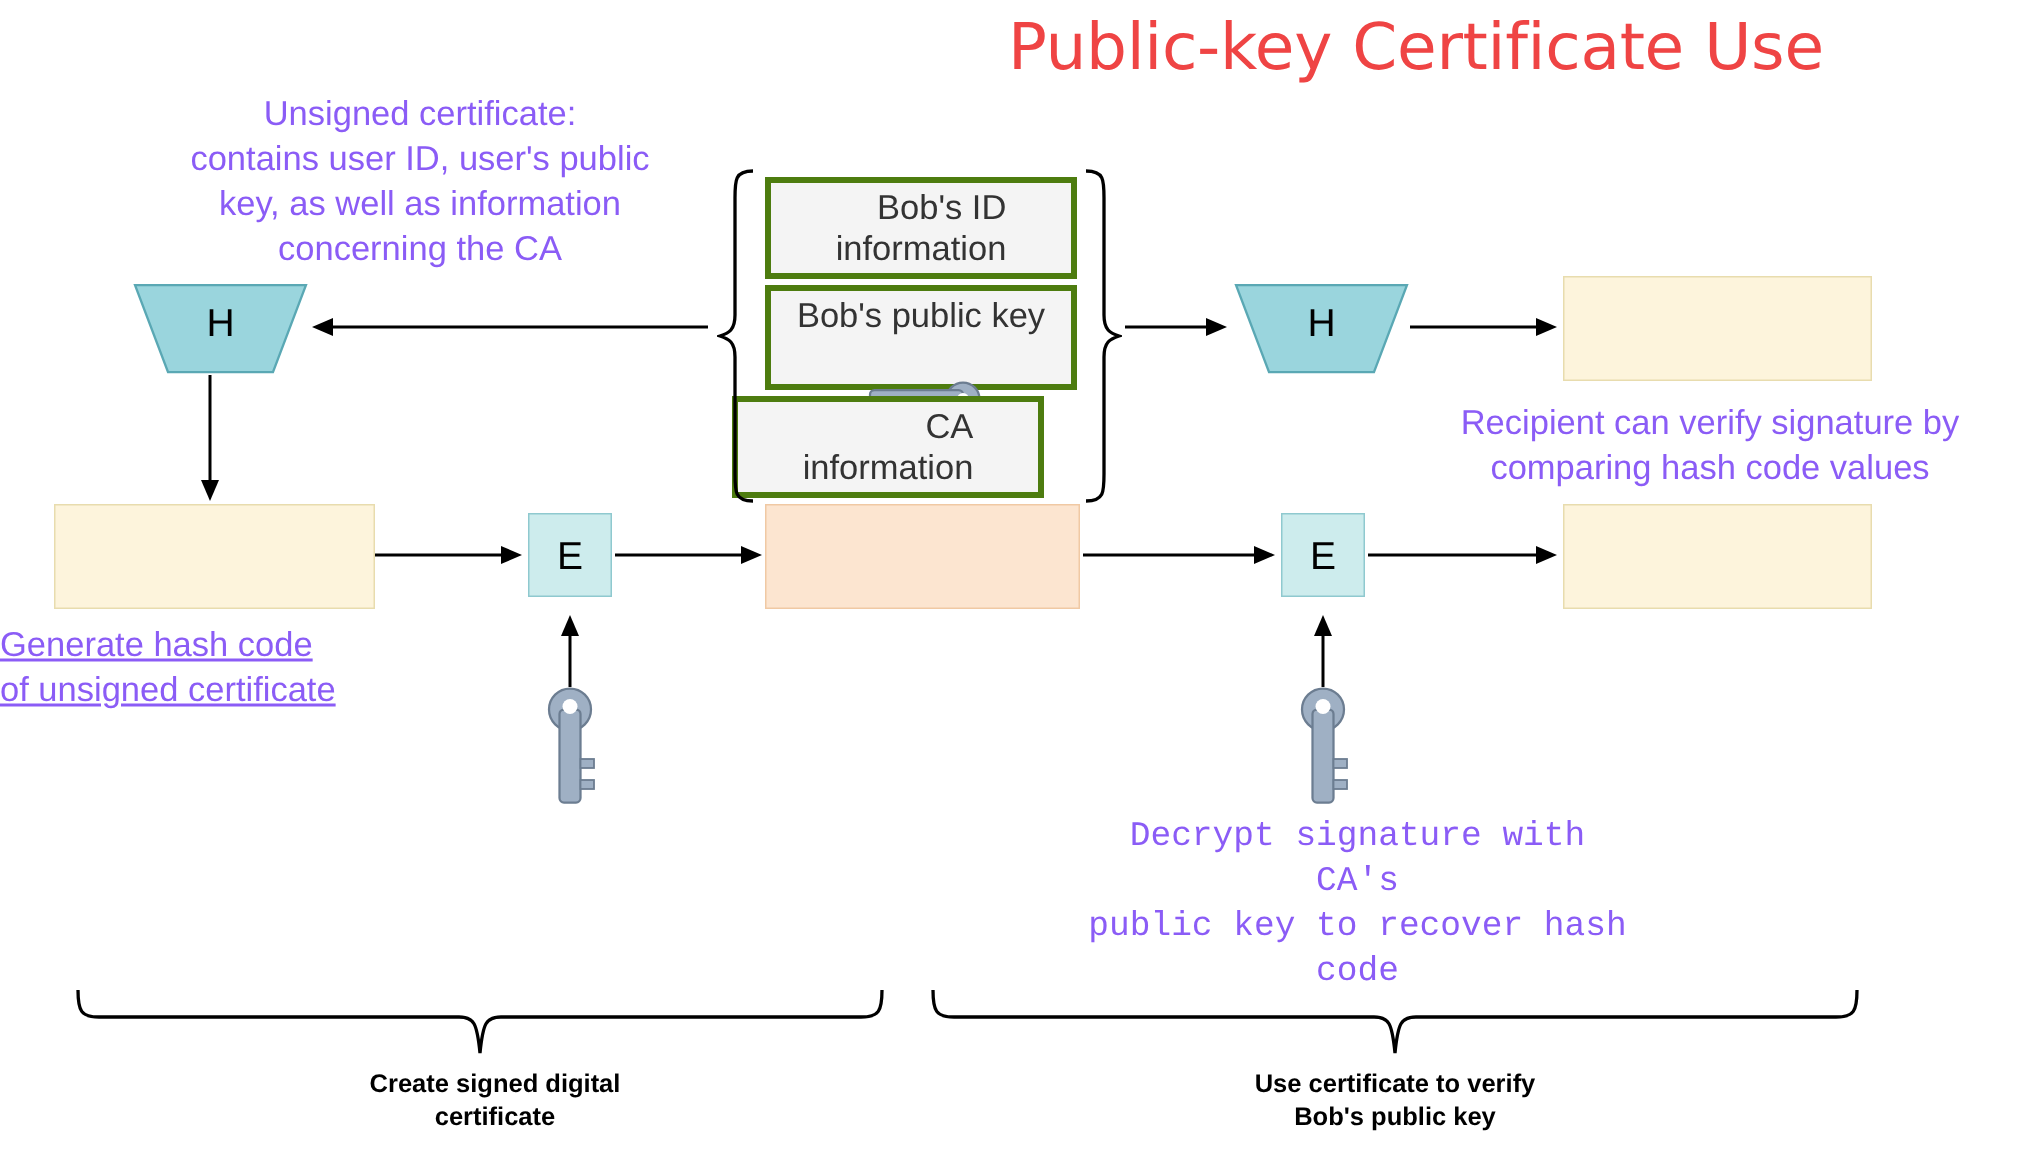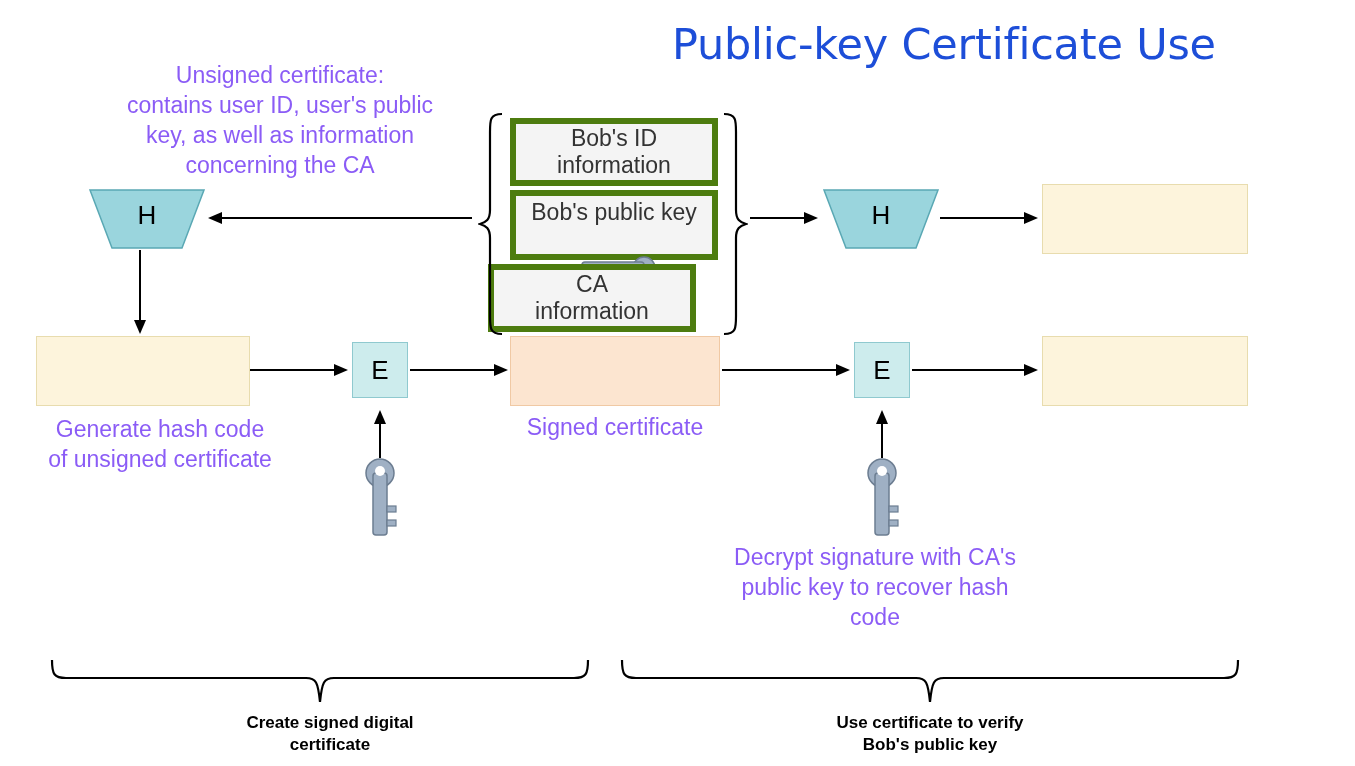--- a/index.html
+++ b/index.html
@@ -20,25 +20,24 @@
   }
   .abs { position: absolute; }
 
   
   #title {
     left: 672px;
     top: 6px;
     width: 600px;
     font-size: 43px;
     line-height: 52px;
-    color: #1d4ed8;
+    color: #ef4444;
     font-family: "DejaVu Sans", sans-serif;
     font-weight: 400;
     letter-spacing: -0.2px;
-    margin-top: 12px;
   }
 
   
   .txt {
     font-size: 23px;
     line-height: 30px;
     color: #8b5cf6;
     text-align: center;
     white-space: pre-line;
   }
@@ -46,28 +45,28 @@
   .yellowbox {
     background: #fdf4dc;
     border: 1px solid #e8dcae;
   }
   .orangebox {
     background: #fce5d0;
     border: 1px solid #f0c9a4;
   }
   .greybox {
     background: #f4f4f4;
-    border: 6px solid #4d7c0f;
+    border: 4px solid #4d7c0f;
     box-sizing: border-box;
     display: flex;
     align-items: center;
     justify-content: center;
     font-size: 23px;
     line-height: 27px;
-    text-align: center;
+    text-align: right;
     color: #333;
     white-space: pre-line;
   }
 
   
   .traplabel {
     font-size: 26px;
     color: #000;
     text-align: center;
   }
@@ -153,42 +152,41 @@
 
   <div class="abs" style="left:130px; top:250px;">
     <svg width="20" height="86" viewBox="0 0 20 86">
       <line x1="10" y1="0" x2="10" y2="72" stroke="#000" stroke-width="2"></line>
       <polygon points="10,84 4,70 16,70" fill="#000"></polygon>
     </svg>
   </div>
 
   <div class="abs yellowbox" style="left:36px; top:336px; width:212px; height:68px;"></div>
 
-  <div class="abs txt txt-left" style="left:0px; top:414px; width:320px; text-align:center;">Generate hash code
+  <div class="abs txt txt-left" style="left:0px; top:414px; width:320px; text-align:left;text-decoration:underline;">Generate hash code
 of unsigned certificate</div>
 
   <div class="abs" style="left:250px; top:360px;">
     <svg width="100" height="20" viewBox="0 0 100 20">
       <line x1="0" y1="10" x2="86" y2="10" stroke="#000" stroke-width="2"></line>
       <polygon points="98,10 84,4 84,16" fill="#000"></polygon>
     </svg>
   </div>
 
   <div class="abs ebox" style="left:352px; top:342px; width:56px; height:56px;">E</div>
 
   <div class="abs" style="left:410px; top:360px;">
     <svg width="100" height="20" viewBox="0 0 100 20">
       <line x1="0" y1="10" x2="86" y2="10" stroke="#000" stroke-width="2"></line>
       <polygon points="98,10 84,4 84,16" fill="#000"></polygon>
     </svg>
   </div>
 
   <div class="abs orangebox" style="left:510px; top:336px; width:208px; height:68px;"></div>
 
-  <div class="abs txt" style="left:470px; top:412px; width:290px;">Signed certificate</div>
 
   <div class="abs" style="left:370px; top:408px;">
     <svg width="20" height="50" viewBox="0 0 20 50">
       <line x1="10" y1="50" x2="10" y2="14" stroke="#000" stroke-width="2"></line>
       <polygon points="10,2 4,16 16,16" fill="#000"></polygon>
     </svg>
   </div>
   <div class="abs" style="left:354px; top:456px;">
     <svg width="52" height="84" viewBox="0 0 52 84">
       <g fill="#9fb0c4" stroke="#6c7d91" stroke-width="1.5">
@@ -217,20 +215,22 @@
 
   <div class="abs" style="left:940px; top:208px;">
     <svg width="100" height="20" viewBox="0 0 100 20">
       <line x1="0" y1="10" x2="86" y2="10" stroke="#000" stroke-width="2"></line>
       <polygon points="98,10 84,4 84,16" fill="#000"></polygon>
     </svg>
   </div>
 
   <div class="abs yellowbox" style="left:1042px; top:184px; width:204px; height:68px;"></div>
 
+  <div class="abs txt" style="left:930px; top:266px; width:420px;">Recipient can verify signature by
+comparing hash code values</div>
 
   <div class="abs" style="left:722px; top:360px;">
     <svg width="130" height="20" viewBox="0 0 130 20">
       <line x1="0" y1="10" x2="116" y2="10" stroke="#000" stroke-width="2"></line>
       <polygon points="128,10 114,4 114,16" fill="#000"></polygon>
     </svg>
   </div>
 
   <div class="abs ebox" style="left:854px; top:342px; width:56px; height:56px;">E</div>
 
@@ -253,21 +253,21 @@
     <svg width="52" height="84" viewBox="0 0 52 84">
       <g fill="#9fb0c4" stroke="#6c7d91" stroke-width="1.5">
         <circle cx="26" cy="17" r="14"></circle>
         <rect x="19" y="17" width="14" height="62" rx="3"></rect>
       </g>
       <circle cx="26" cy="15" r="5" fill="#ffffff"></circle>
       <rect x="33" y="50" width="9" height="6" fill="#9fb0c4" stroke="#6c7d91" stroke-width="1.2"></rect>
       <rect x="33" y="64" width="9" height="6" fill="#9fb0c4" stroke="#6c7d91" stroke-width="1.2"></rect>
     </svg>
   </div>
-  <div class="abs txt" style="left:690px; top:542px; width:370px;">Decrypt signature with CA's
+  <div class="abs txt" style="left:720px; top:542px; width:370px;font-family:Liberation Mono, monospace;">Decrypt signature with CA's
 public key to recover hash
 code</div>
 
   <div class="abs" style="left:50px; top:658px;">
     <svg width="540" height="48" viewBox="0 0 540 48">
       <path d="M2 2 C2 16 4 20 16 20 L256 20 C266 20 268 24 270 44 C272 24 274 20 284 20 L524 20 C536 20 538 16 538 2" fill="none" stroke="#000" stroke-width="2.2"></path>
     </svg>
   </div>
   <div class="abs caption-bold" style="left:150px; top:712px; width:360px;">Create signed digital
 certificate</div>

